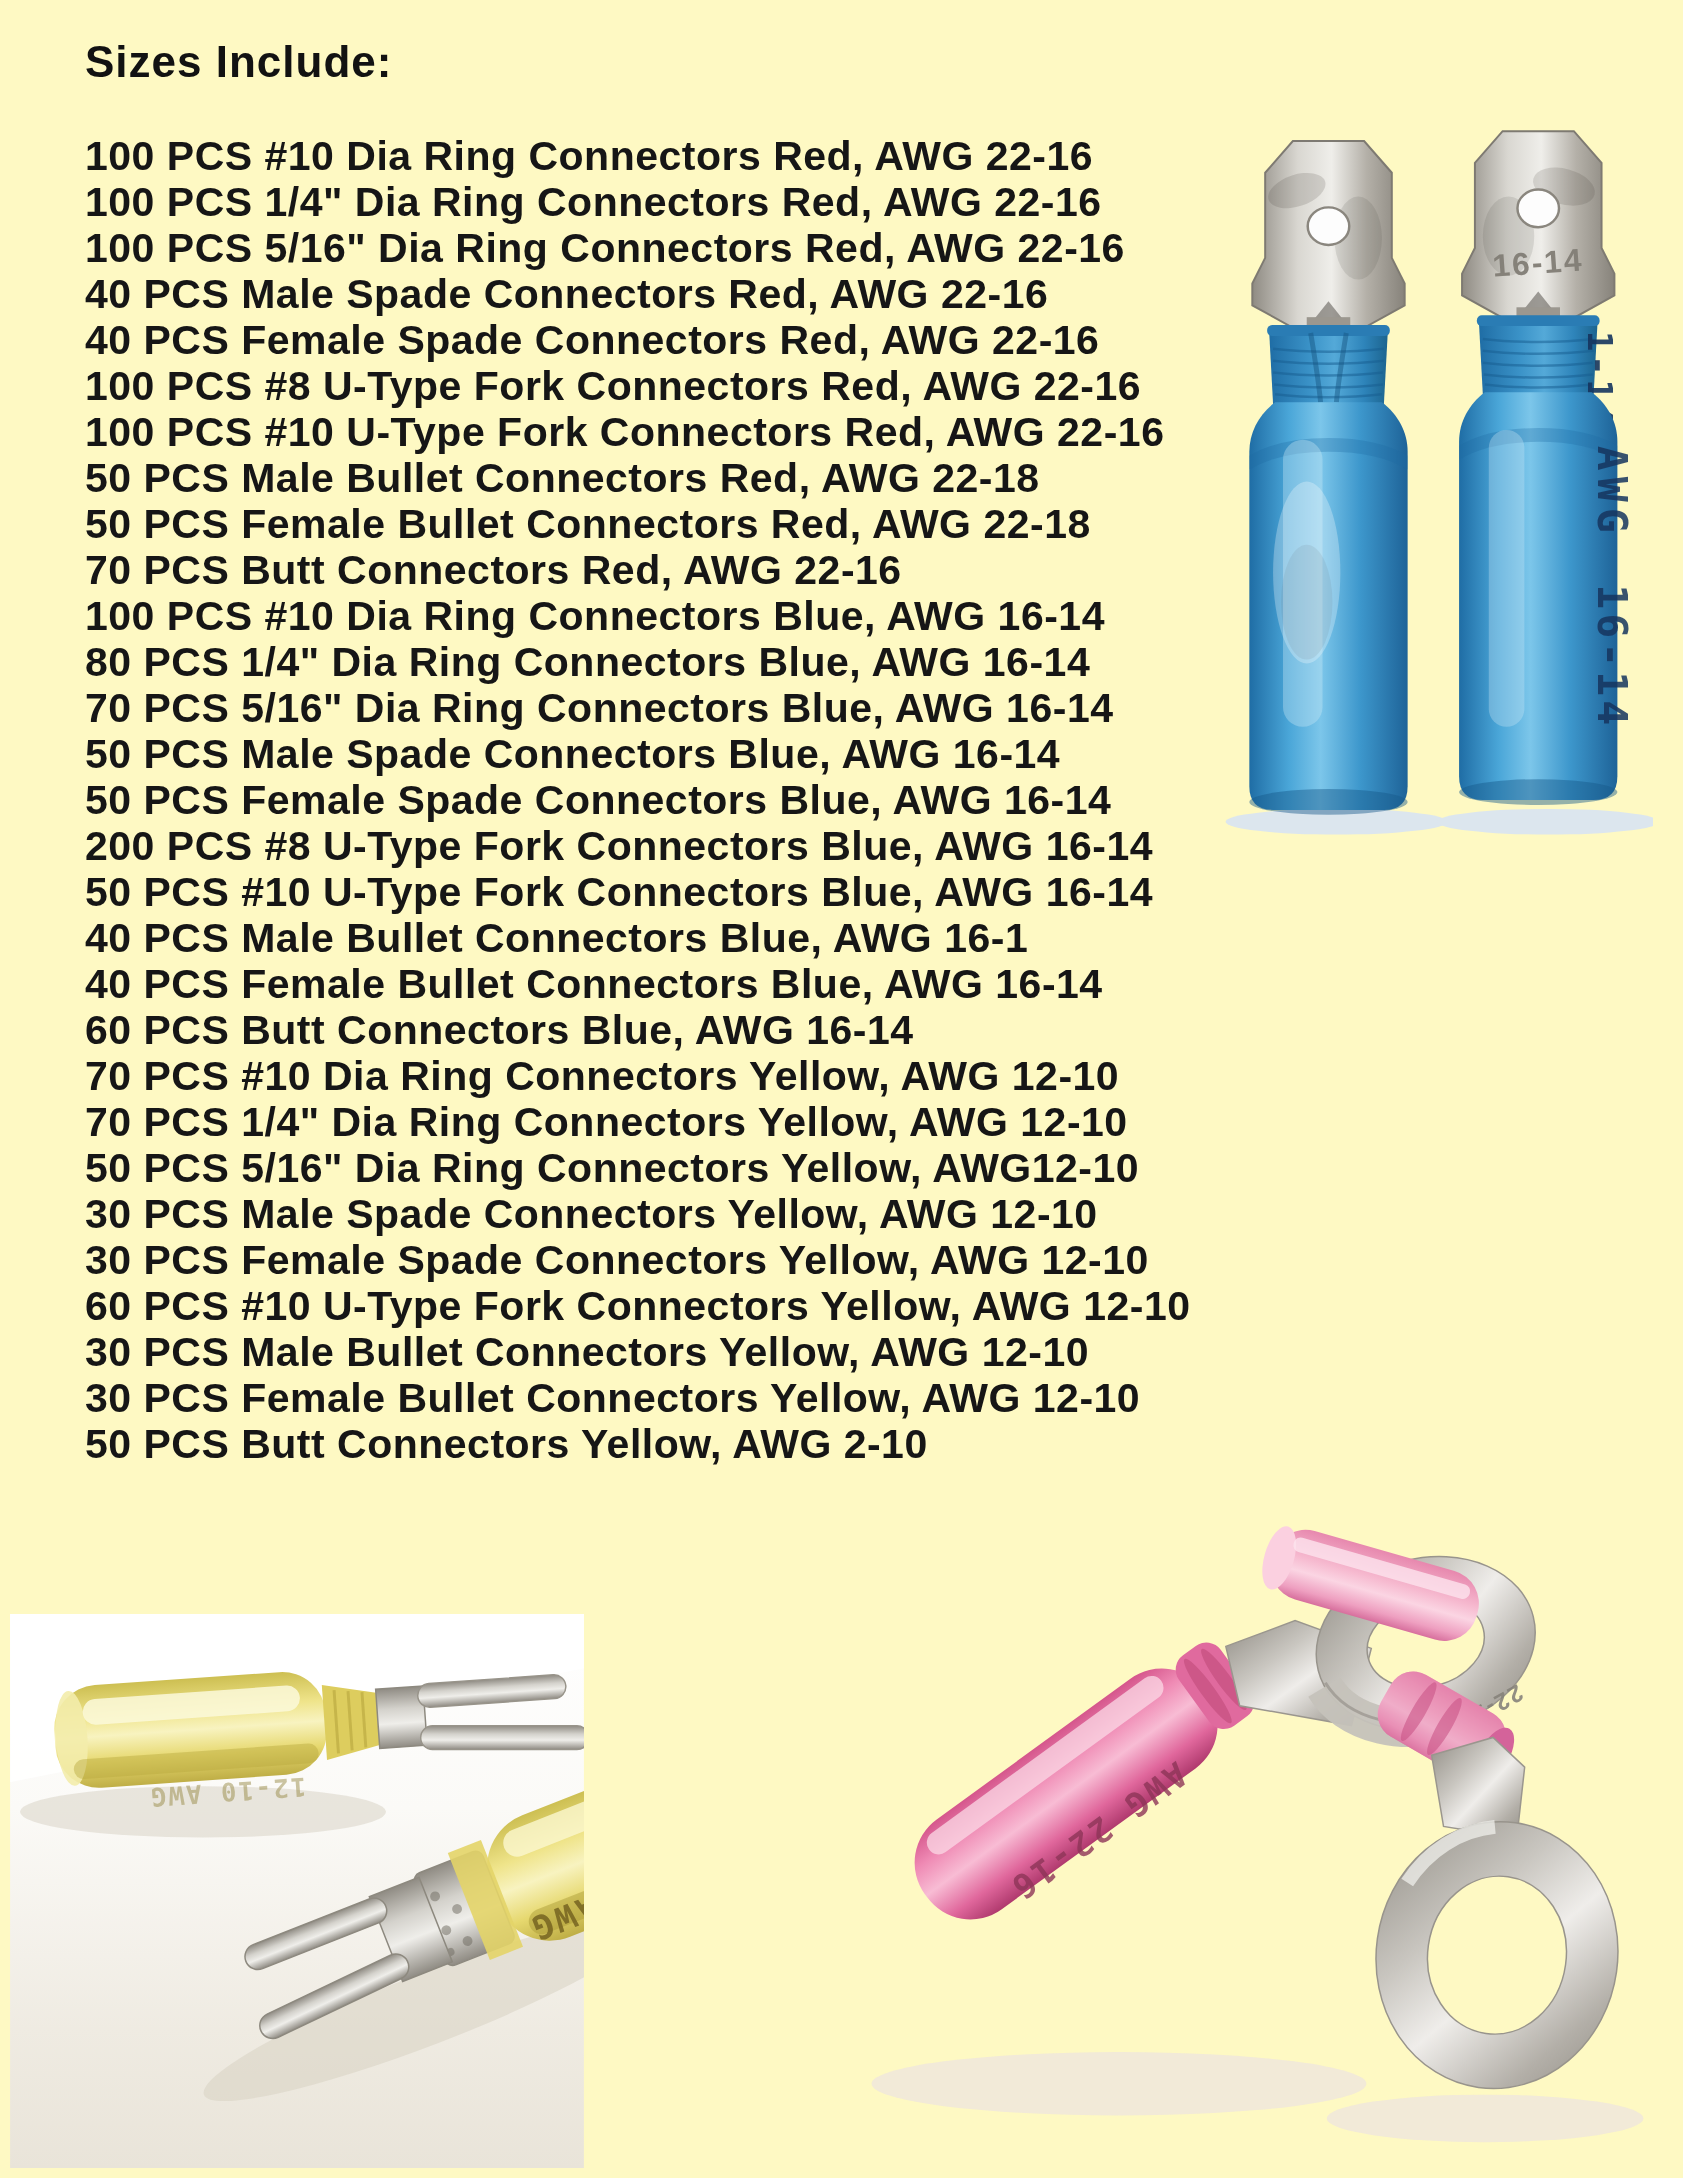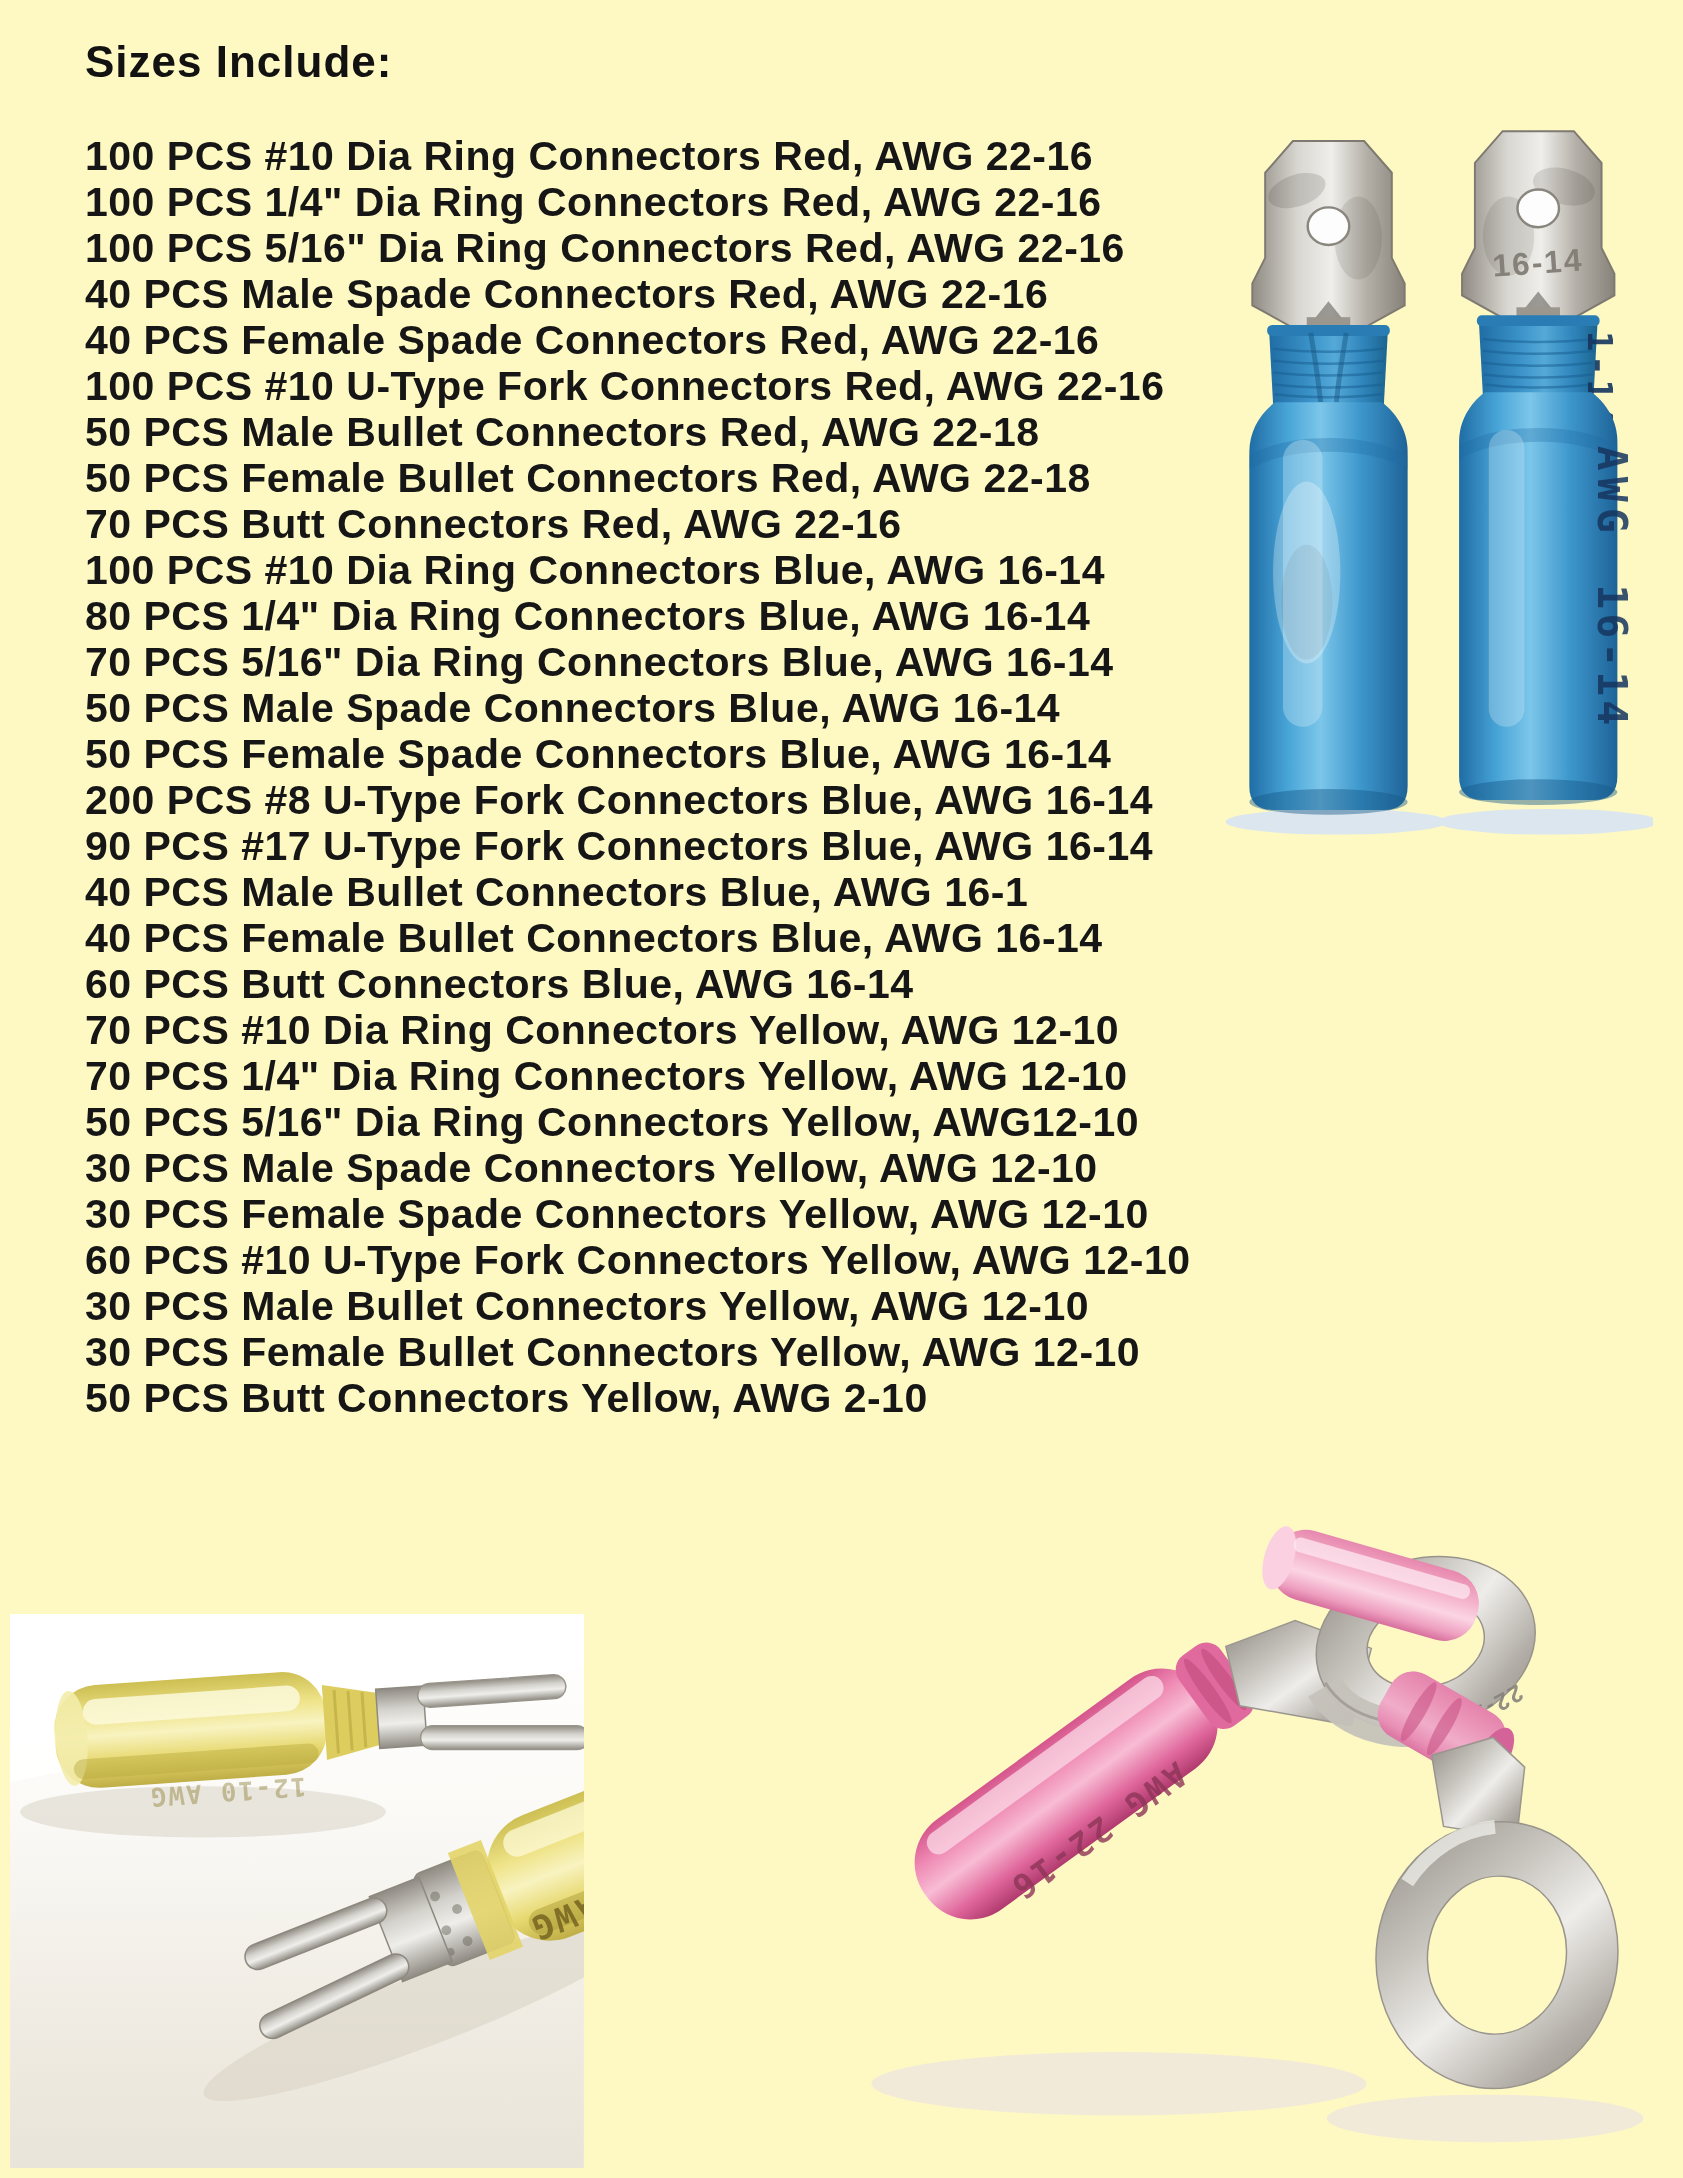--- a/index.html
+++ b/index.html
@@ -24,31 +24,32 @@
 <div class="canvas">
 
   <h1 class="title">Sizes Include:</h1>
 
   <div class="size-list">
     <div class="row">100 PCS #10 Dia Ring Connectors Red, AWG 22-16</div>
     <div class="row">100 PCS 1/4" Dia Ring Connectors Red, AWG 22-16</div>
     <div class="row">100 PCS 5/16" Dia Ring Connectors Red, AWG 22-16</div>
     <div class="row">40 PCS Male Spade Connectors Red, AWG 22-16</div>
     <div class="row">40 PCS Female Spade Connectors Red, AWG 22-16</div>
+    <div class="row">100 PCS #8 U-Type Fork Connectors Red, AWG 22-16</div>
     <div class="row">100 PCS #10 U-Type Fork Connectors Red, AWG 22-16</div>
     <div class="row">50 PCS Male Bullet Connectors Red, AWG 22-18</div>
     <div class="row">50 PCS Female Bullet Connectors Red, AWG 22-18</div>
     <div class="row">70 PCS Butt Connectors Red, AWG 22-16</div>
     <div class="row">100 PCS #10 Dia Ring Connectors Blue, AWG 16-14</div>
     <div class="row">80 PCS 1/4" Dia Ring Connectors Blue, AWG 16-14</div>
     <div class="row">70 PCS 5/16" Dia Ring Connectors Blue, AWG 16-14</div>
     <div class="row">50 PCS Male Spade Connectors Blue, AWG 16-14</div>
     <div class="row">50 PCS Female Spade Connectors Blue, AWG 16-14</div>
     <div class="row">200 PCS #8 U-Type Fork Connectors Blue, AWG 16-14</div>
-    <div class="row">90 PCS #17 U-Type Fork Connectors Blue, AWG 16-14</div>
+    <div class="row">50 PCS #10 U-Type Fork Connectors Blue, AWG 16-14</div>
     <div class="row">40 PCS Male Bullet Connectors Blue, AWG 16-1</div>
     <div class="row">40 PCS Female Bullet Connectors Blue, AWG 16-14</div>
     <div class="row">60 PCS Butt Connectors Blue, AWG 16-14</div>
     <div class="row">70 PCS #10 Dia Ring Connectors Yellow, AWG 12-10</div>
     <div class="row">70 PCS 1/4" Dia Ring Connectors Yellow, AWG 12-10</div>
     <div class="row">50 PCS 5/16" Dia Ring Connectors Yellow, AWG12-10</div>
     <div class="row">30 PCS Male Spade Connectors Yellow, AWG 12-10</div>
     <div class="row">30 PCS Female Spade Connectors Yellow, AWG 12-10</div>
     <div class="row">60 PCS #10 U-Type Fork Connectors Yellow, AWG 12-10</div>
     <div class="row">30 PCS Male Bullet Connectors Yellow, AWG 12-10</div>

